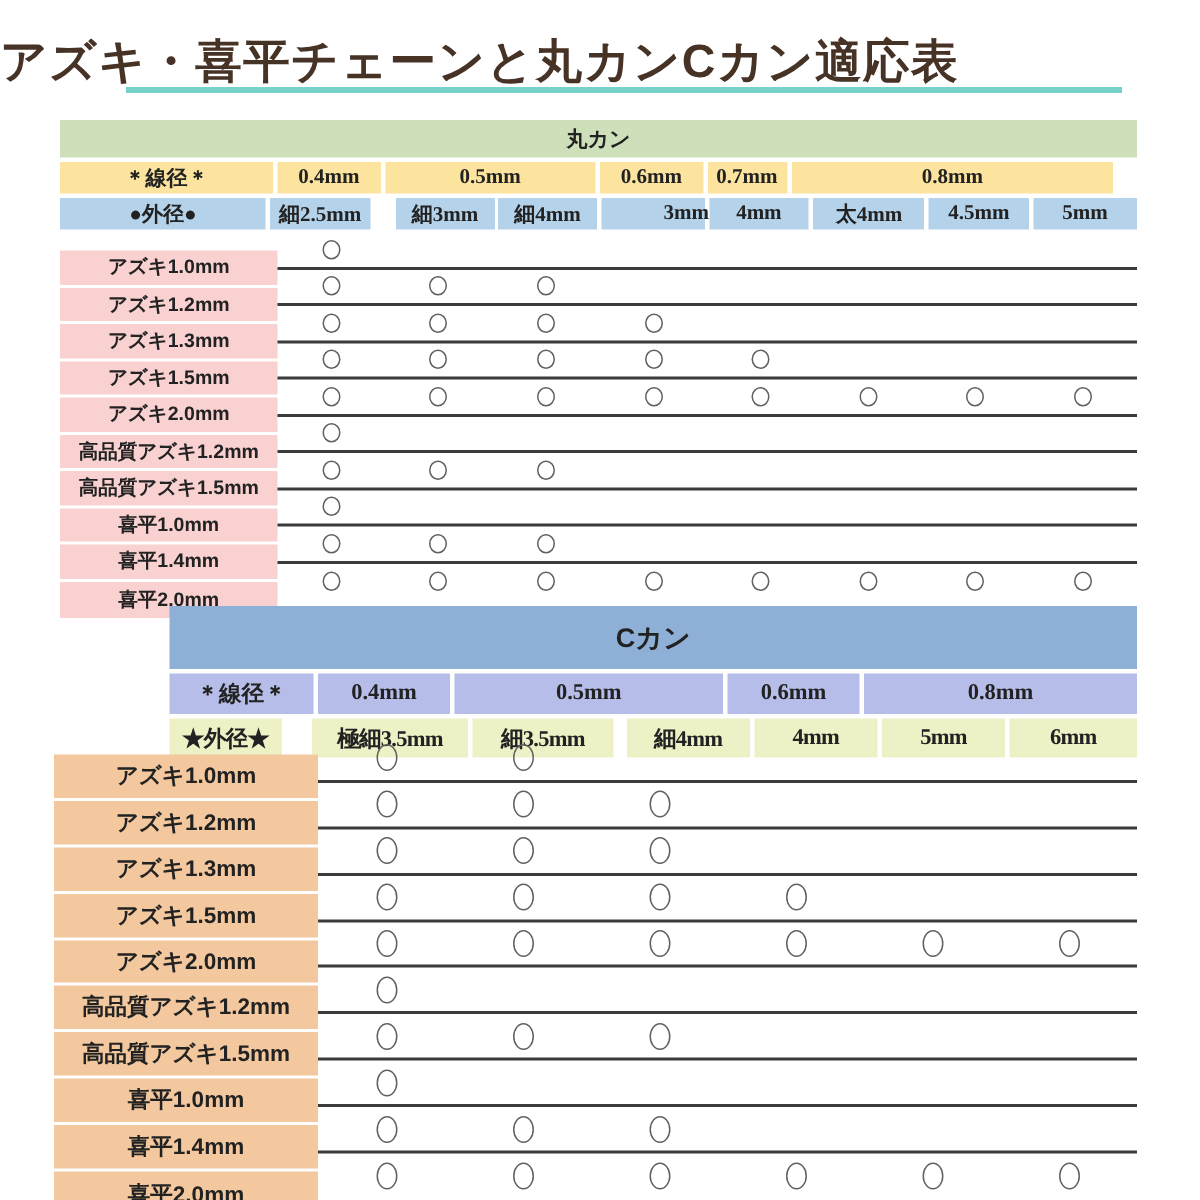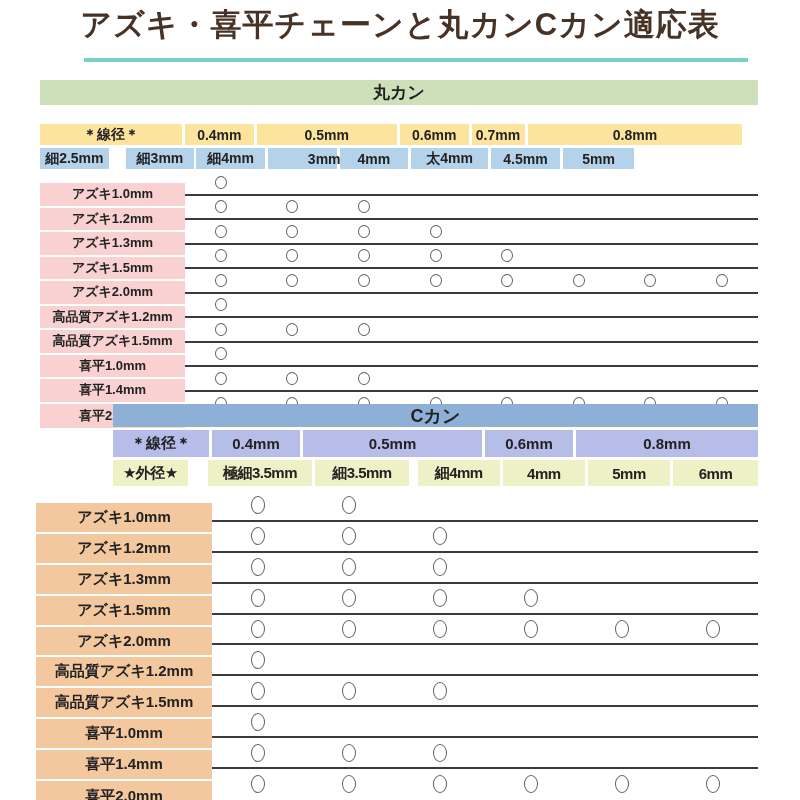--- a/index.html
+++ b/index.html
@@ -1,51 +1,51 @@
 <!DOCTYPE html>
 <html><head>
 <meta charset="utf-8">
 <style>
   html,body{margin:0;padding:0;}
   body{font-family:"Liberation Sans","DejaVu Sans",sans-serif;}
   .page{position:relative;width:800px;height:800px;background:#ffffff;overflow:hidden;
         font-weight:bold;color:#222;}
   
-  .title{position:absolute;top:4px;left:0;width:800px;text-align:center;
+  .title{position:absolute;top:20px;left:0;width:800px;
          font-size:31px;letter-spacing:1px;color:var(--title-color);}
   .title-underline{position:absolute;top:58px;left:84px;width:664px;height:4px;
          background:var(--underline-color);}
   
   .bar{display:flex;align-items:center;justify-content:center;}
   .hrow{display:flex;}
   .hcell{display:flex;align-items:center;justify-content:center;box-sizing:border-box;
-         white-space:nowrap;}
+         white-space:nowrap;font-family:Liberation Serif, serif;}
   .drow{display:flex;align-items:center;box-sizing:border-box;
         border-bottom:2px solid var(--line-color);}
   .drow.last{border-bottom:none;}
   .rlabel{display:flex;align-items:center;justify-content:center;height:100%;
           box-sizing:border-box;white-space:nowrap;margin-top:24px;}
   .marks{display:flex;flex:1;height:100%;}
   .slot{display:flex;align-items:center;justify-content:center;height:100%;}
   .circ{display:block;border:1.5px solid #606060;border-radius:50%;box-sizing:border-box;}
   
   .t1{position:absolute;left:40px;top:80px;width:718px;}
-  .t1 .bar{height:25px;margin-bottom:19px;background:var(--t1-green);font-size:17px;}
+  .t1 .bar{height:25px;margin-bottom:3px;background:var(--t1-green);font-size:14px;}
   .t1 .hrow{height:21px;font-size:14px;}
   .t1 .hrow.wire{margin-bottom:3px;}
   .t1 .hrow.od{margin-bottom:2px;}
   .t1 .hrow.wire .hcell{background:var(--t1-yellow);}
   .t1 .hrow.od .hcell{background:var(--t1-blue);}
   .t1 .drow{height:24.5px;font-size:13px;}
   .t1 .rlabel{width:145px;background:var(--t1-pink);}
   .t1 .slot{width:71.6px;}
   .t1 .circ{width:12px;height:13px;}
   
   .t2h{position:absolute;left:113px;top:404px;width:645px;}
-  .t2h .bar{height:23px;margin-bottom:3px;background:var(--t2-bluebar);font-size:18px;}
+  .t2h .bar{height:42px;margin-bottom:3px;background:var(--t2-bluebar);font-size:18px;}
   .t2h .hrow{height:27px;font-size:15px;}
   .t2h .hrow.wire{margin-bottom:3px;}
   .t2h .hrow.od{height:26px;}
   .t2h .hrow.wire .hcell{background:var(--t2-lavender);}
   .t2h .hrow.od .hcell{background:var(--t2-palegreen);letter-spacing:-0.5px;}
   
   .t2r{position:absolute;left:36px;top:491px;width:722px;}
   .t2r .drow{height:30.9px;font-size:15px;}
   .t2r .rlabel{width:176px;background:var(--t2-orange);}
   .t2r .slot{width:91px;}
@@ -62,20 +62,21 @@
     <div class="bar">丸カン</div>
     <div class="hrow wire" id="t1-wire">
         <div class="hcell" style="width: 142px; margin-right: 3px;">＊線径＊</div>
         <div class="hcell" style="width: 68.625px; margin-right: 3px;">0.4mm</div>
         <div class="hcell" style="width: 140.25px; margin-right: 3px;">0.5mm</div>
         <div class="hcell" style="width: 68.625px; margin-right: 3px;">0.6mm</div>
         <div class="hcell" style="width: 53px; margin-right: 3px;">0.7mm</div>
         <div class="hcell" style="width: 214.875px;">0.8mm</div>
       </div>
     <div class="hrow od" id="t1-od">
+        <div class="hcell" style="width: 142px; margin-right: 3px;">●外径●</div>
         <div class="hcell" style="width: 68.625px; margin-right: 17px;">細2.5mm</div>
         <div class="hcell" style="width: 68.625px; margin-right: 2px;">細3mm</div>
         <div class="hcell" style="width: 68.625px; margin-right: 3px;">細4mm</div>
         <div class="hcell" style="width: 68.625px; margin-right: 3px; padding-left: 44px;">3mm</div>
         <div class="hcell" style="width: 68.625px; margin-right: 3px;">4mm</div>
         <div class="hcell" style="width: 77px; margin-right: 3px;">太4mm</div>
         <div class="hcell" style="width: 68.625px; margin-right: 3px;">4.5mm</div>
         <div class="hcell" style="width: 71.625px;">5mm</div>
       </div>
     <div id="t1-rows">

